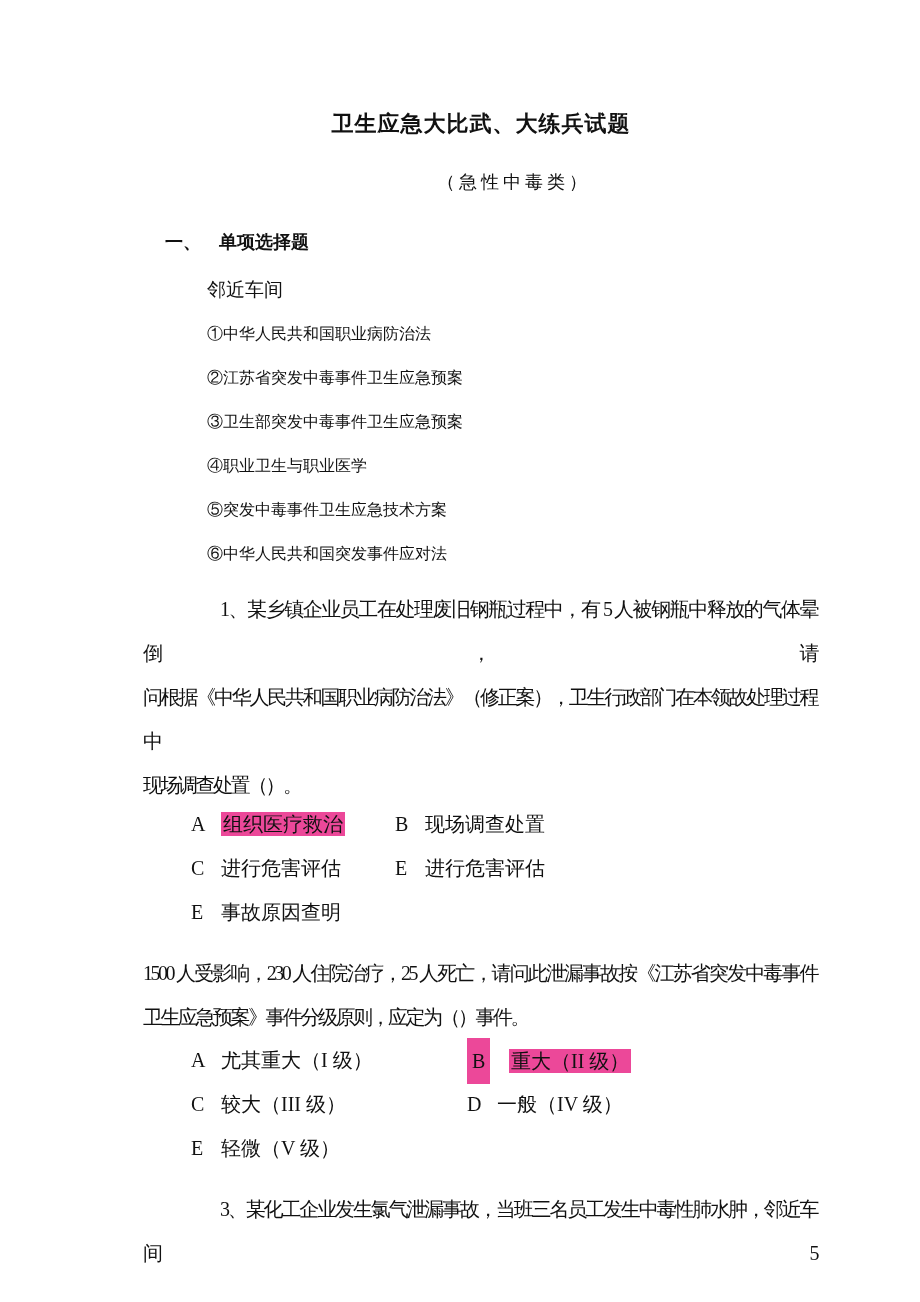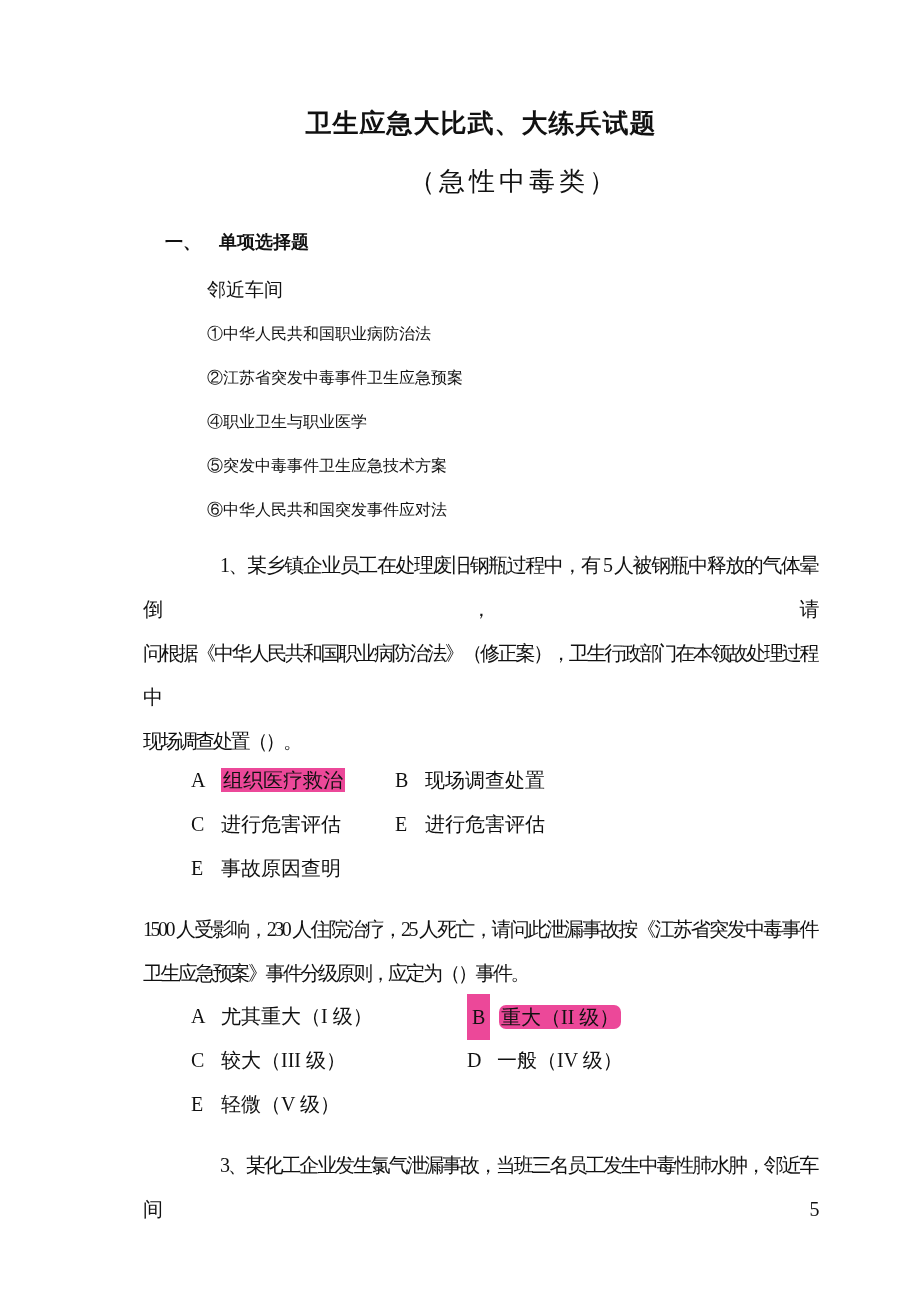--- a/index.html
+++ b/index.html
@@ -12,30 +12,30 @@
     font-family:"Liberation Serif","DejaVu Serif",serif;
     overflow:hidden;
     box-sizing:border-box;
     padding:0 103px;
   }
   .doc-title{
     margin-top:102px;
     height:44px;line-height:44px;
     text-align:center;
     padding-left:42px;
-    font-size:26px;font-weight:bold;
+    font-size:22px;font-weight:bold;
     letter-spacing:1px;
     white-space:nowrap;
   }
   .doc-subtitle{
     margin-top:14px;
     height:44px;line-height:44px;
     text-align:center;
     padding-left:108px;
-    font-size:26px;
+    font-size:18px;
     letter-spacing:4px;
     white-space:nowrap;
   }
   .section-heading{
     margin-top:16px;
     margin-left:62px;
     height:44px;line-height:44px;
     font-size:18px;font-weight:bold;
     white-space:nowrap;
   }
@@ -73,40 +73,41 @@
     white-space:nowrap;
   }
   .opt-cell{display:inline-block;vertical-align:top;}
   .opts-q0 .opt-cell.c0{width:204px;}
   .opts-q1 .opt-cell.c0{width:276px;}
   .opt-letter{display:inline-block;width:30px;}
   .opt-letter .glyph{display:inline-block;}
   .hl{background:#ec4899;}
   .opt-text.hl{padding:1px 2px;}
   .opt-letter .glyph.hl{padding:1px 5px;}
-  .gap-after-letter{margin-left:2px;border-radius:7px;}
+  .gap-after-letter{margin-left:12px;}
 </style>
 </head>
 <body>
 
 <div class="page">
 
   <div class="doc-title">卫生应急大比武、大练兵试题</div>
 
   <div class="doc-subtitle">（急性中毒类）</div>
 
   <div class="section-heading">
     <span class="sec-num">一、</span><span>单项选择题</span>
   </div>
 
   <div class="sources-label">邻近车间</div>
 
   <div class="source-list">
       <div class="source-item">①中华人民共和国职业病防治法</div>
       <div class="source-item">②江苏省突发中毒事件卫生应急预案</div>
+      <div class="source-item">③卫生部突发中毒事件卫生应急预案</div>
       <div class="source-item">④职业卫生与职业医学</div>
       <div class="source-item">⑤突发中毒事件卫生应急技术方案</div>
       <div class="source-item">⑥中华人民共和国突发事件应对法</div>
     </div>
 
   <div class="question q1">
     <div class="stem q1-stem">
         <div class="stem-line first just">1、某乡镇企业员工在处理废旧钢瓶过程中，有 5 人被钢瓶中释放的气体晕倒，请</div>
         <div class="stem-line just">问根据《中华人民共和国职业病防治法》（修正案），卫生行政部门在本领故处理过程中</div>
         <div class="stem-line">现场调查处置（）。</div>

